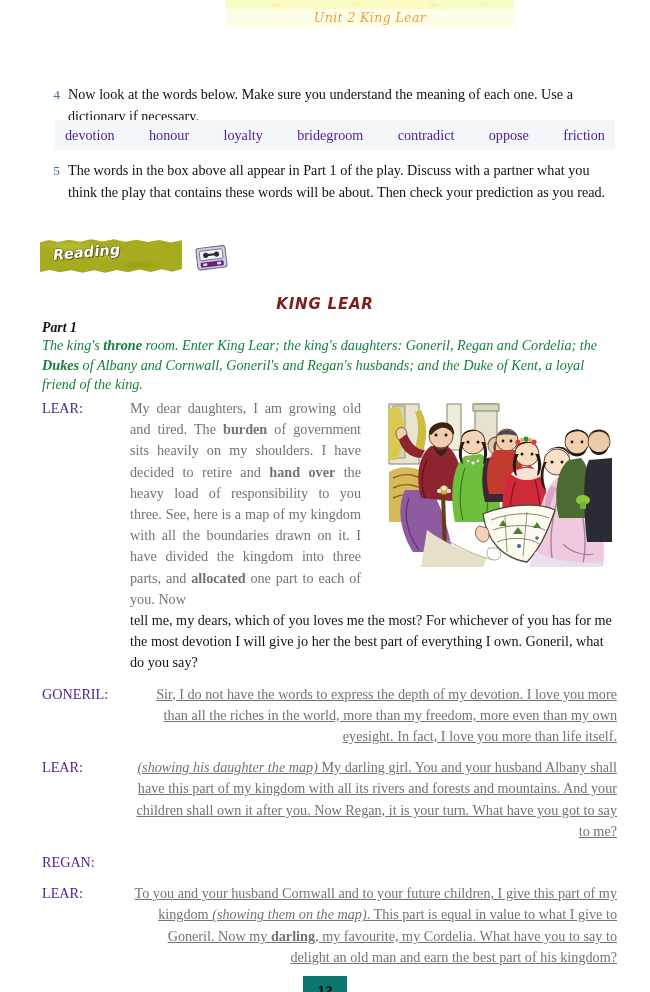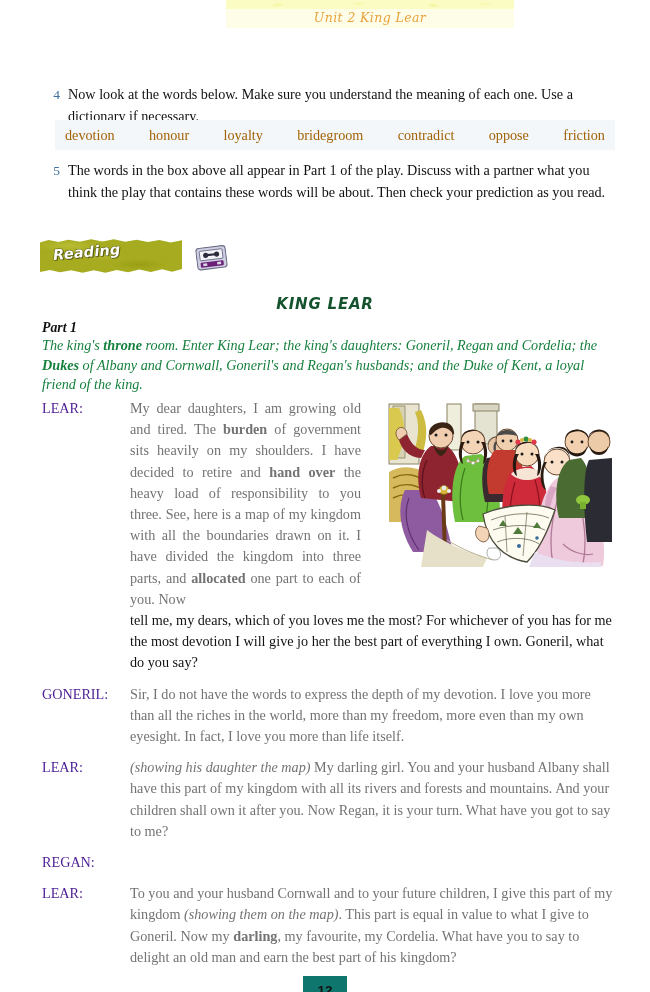--- a/index.html
+++ b/index.html
@@ -92,21 +92,21 @@
     height: 30px;
     background: #f4f7f9;
     display: flex;
     align-items: center;
     justify-content: space-between;
     padding: 0 10px;
     box-sizing: border-box;
   }
   #word-box .word {
     font-size: 14.2px;
-    color: #a16207;
+    color: #4c1d95;
     white-space: nowrap;
   }
 
   
   #reading-banner {
     position: absolute;
     left: 40px;
     top: 239px;
     width: 142px;
     height: 34px;
@@ -162,21 +162,21 @@
     position: absolute;
     left: 0;
     top: 295px;
     width: 650px;
     text-align: center;
     font-family: "DejaVu Sans", sans-serif;
     font-weight: bold;
     font-style: italic;
     font-size: 15px;
     letter-spacing: 0.8px;
-    color: #14532d;
+    color: #7f1d1d;
   }
 
   #part-label {
     position: absolute;
     left: 42px;
     top: 320px;
     font-family: "Liberation Serif", serif;
     font-weight: bold;
     font-style: italic;
     font-size: 13.8px;
@@ -232,21 +232,21 @@
 
   
   #speech-lear-1 .lines { width: 231px; flex: 0 0 231px; text-align: justify; }
   #speech-lear-1-cont {
     margin-left: 88px;
     width: 487px;
     font-size: 14.2px;
     line-height: 21.2px;
     text-align: left;
   }
-  .speech .lines.wide { text-align: left; }
+  .speech .lines.wide { text-align: right; text-decoration: underline; }
 
   
   #page-number {
     position: absolute;
     left: 303px;
     top: 976px;
     width: 44px;
     height: 28px;
     background: #0f766e;
     display: flex;

